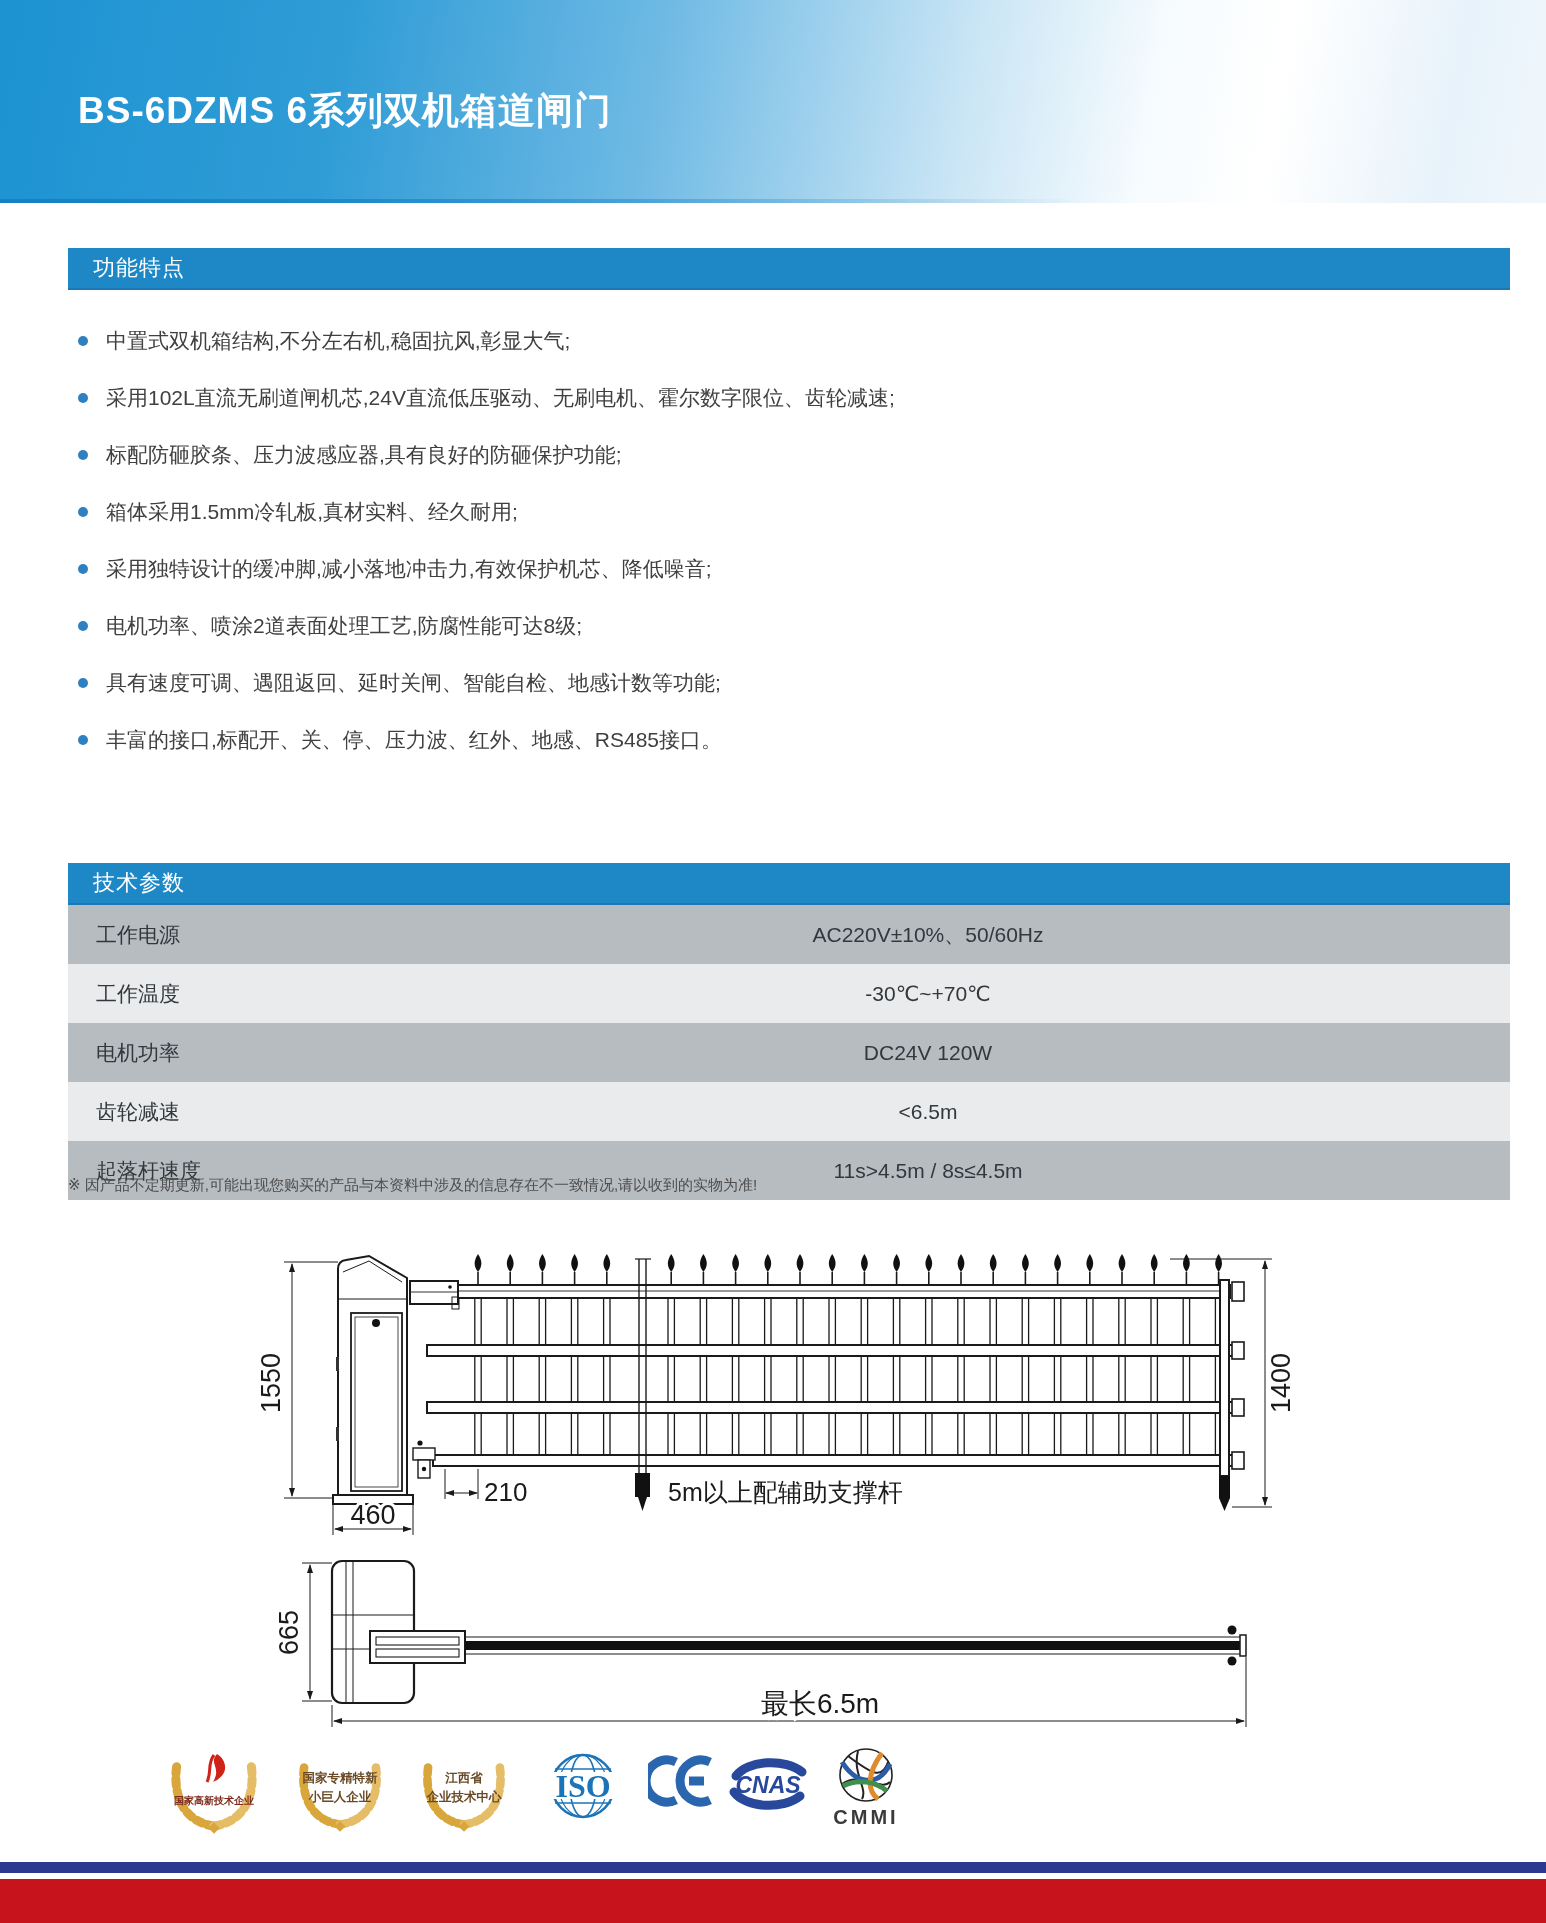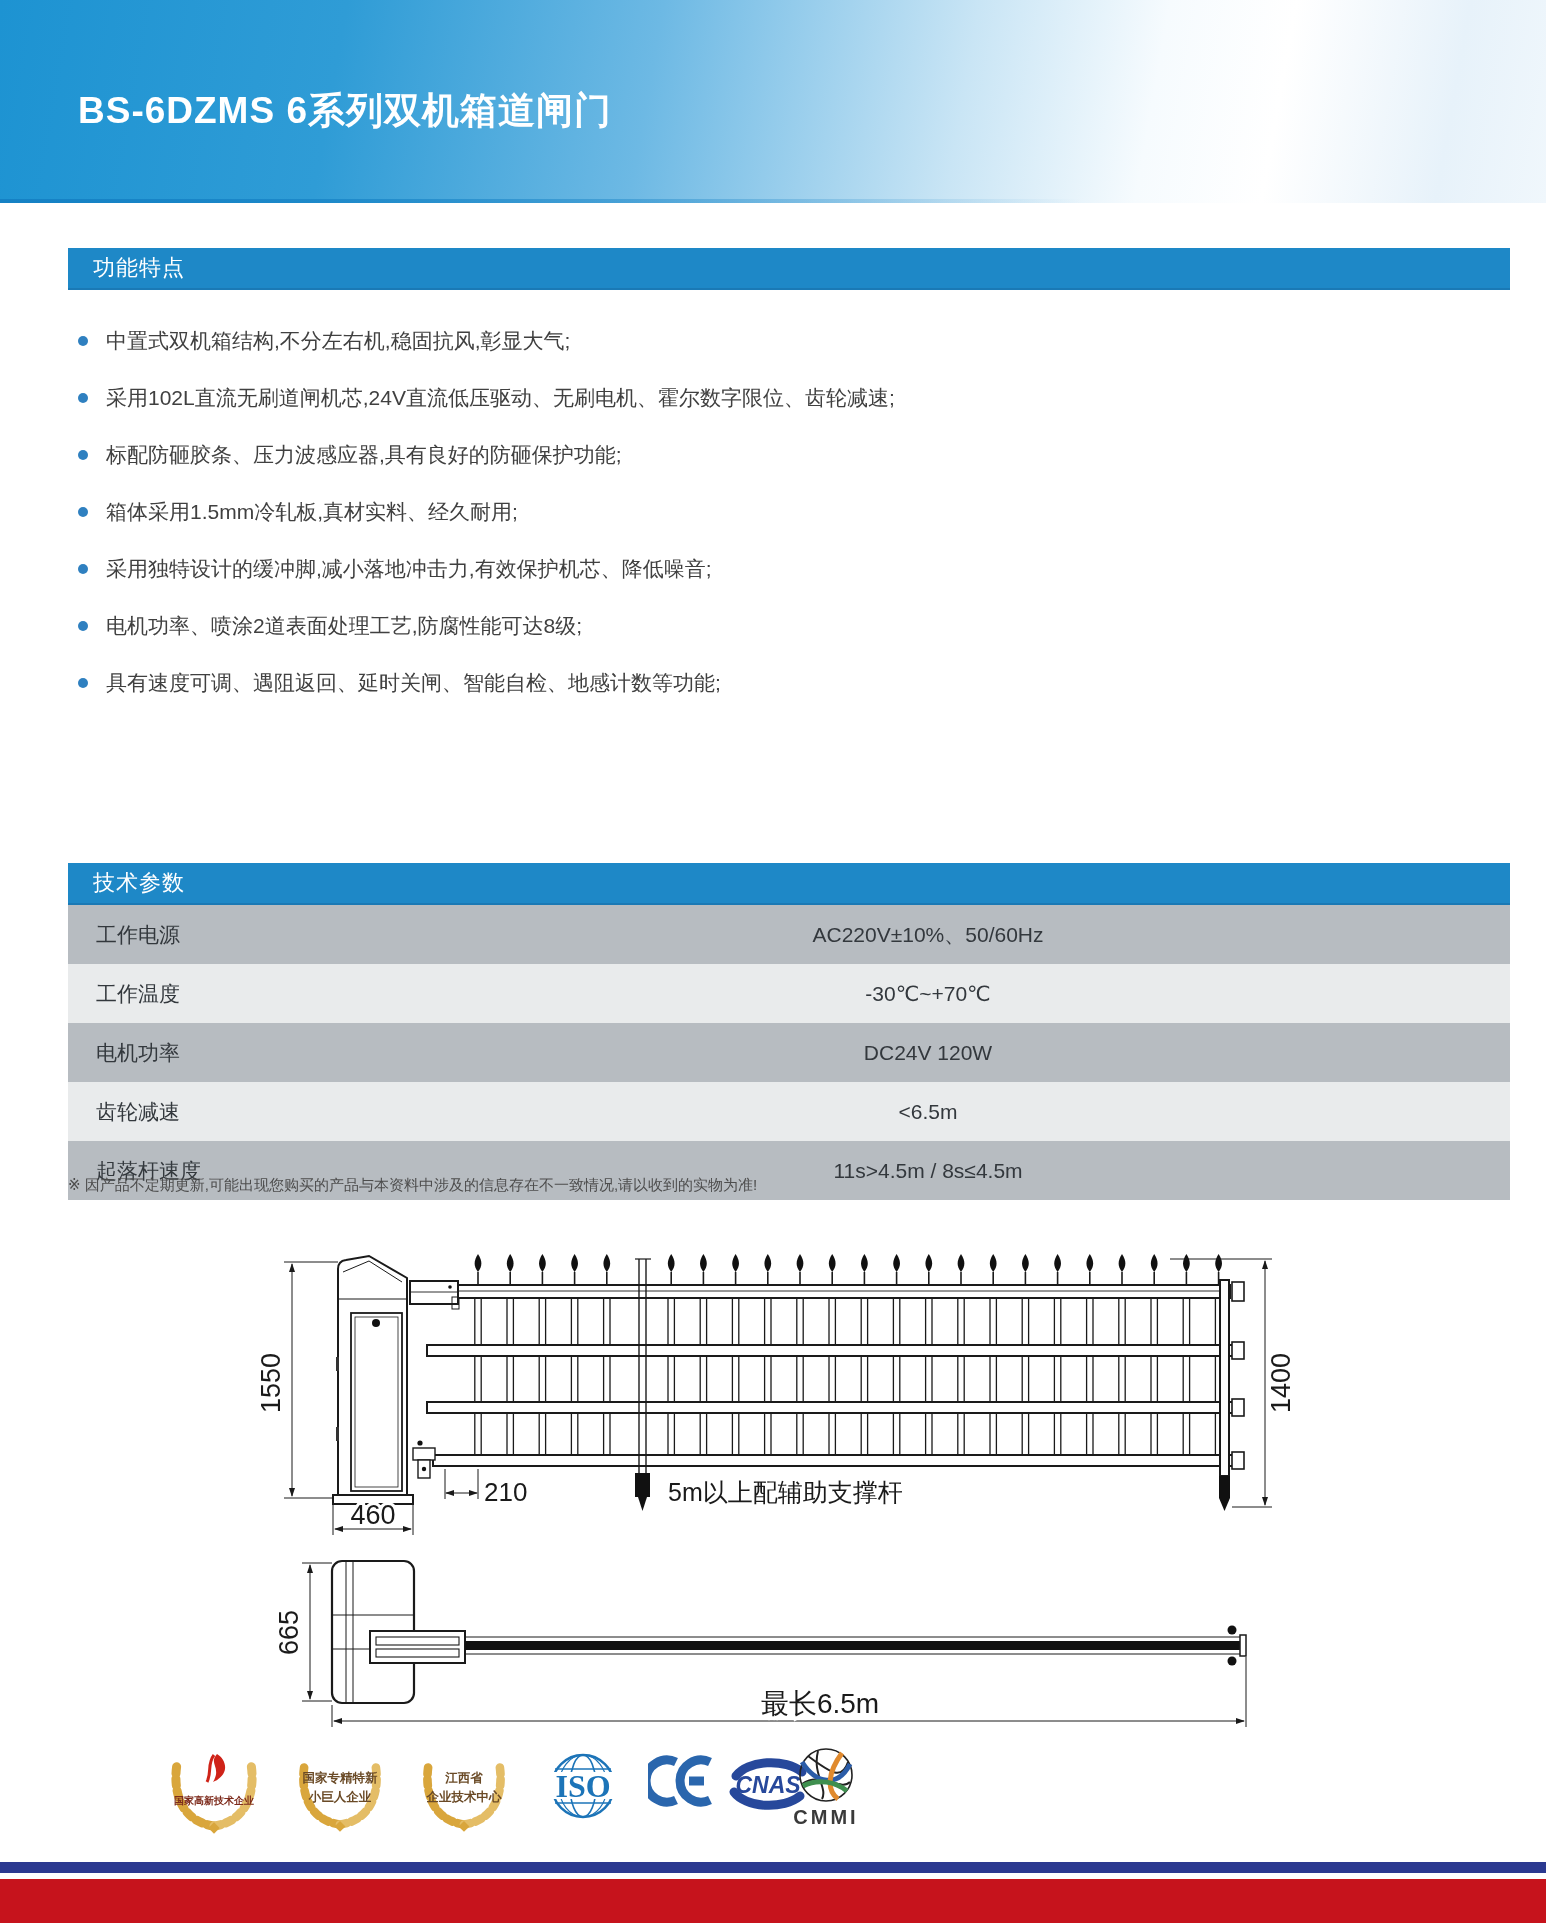--- a/index.html
+++ b/index.html
@@ -80,20 +80,24 @@
         <span class="dot"></span>
         <span>采用独特设计的缓冲脚,减小落地冲击力,有效保护机芯、降低噪音;</span>
       </li>
     <li>
         <span class="dot"></span>
         <span>电机功率、喷涂2道表面处理工艺,防腐性能可达8级;</span>
       </li>
     <li>
         <span class="dot"></span>
         <span>具有速度可调、遇阻返回、延时关闸、智能自检、地感计数等功能;</span>
+      </li>
+    <li>
+        <span class="dot"></span>
+        <span>丰富的接口,标配开、关、停、压力波、红外、地感、RS485接口。</span>
       </li>
   </ul>
 </div>
 
 <div class="abs section-bar" style="top:863px;">
   <span>技术参数</span>
 </div>
 
 <div class="abs spec-table">
   <div class="spec-row">
@@ -349,21 +353,21 @@
 </div>
 
 <div class="cert" style="left:726px;top:1752px;">
   <svg width="84" height="62" viewBox="0 0 84 62">
     <path d="M10,24 A38,22 0 0 1 76,20" stroke="#27489b" stroke-width="9" fill="none" stroke-linecap="round"></path>
     <path d="M8,40 A38,22 0 0 0 74,44" stroke="#27489b" stroke-width="9" fill="none" stroke-linecap="round"></path>
     <text x="42" y="41" text-anchor="middle" font-size="23" font-weight="bold" font-style="italic" fill="#27489b">CNAS</text>
   </svg>
 </div>
 
-<div class="cert" style="left:788px;top:1744px;">
+<div class="cert" style="left:828px;top:1744px;">
   <svg width="76" height="86" viewBox="0 0 76 86">
     <circle cx="38" cy="31" r="26" stroke="#222" stroke-width="1.6" fill="none"></circle>
     <path d="M20,12 C44,30 54,36 60,18" stroke="#222" stroke-width="2" fill="none"></path>
     <path d="M14,40 C34,26 52,48 62,38" stroke="#222" stroke-width="2" fill="none"></path>
     <path d="M30,7 C24,30 40,44 34,55" stroke="#222" stroke-width="2" fill="none"></path>
     <path d="M14,18 C28,40 50,44 62,20" stroke="#2a5ca8" stroke-width="5" fill="none"></path>
     <path d="M54,9 C40,28 38,46 50,55" stroke="#e08a2e" stroke-width="5" fill="none"></path>
     <path d="M15,42 C30,34 48,38 59,47" stroke="#3f8f4f" stroke-width="5" fill="none"></path>
     <text x="38" y="80" text-anchor="middle" font-size="20" font-weight="bold" letter-spacing="3" fill="#3a3a3a">CMMI</text>
   </svg>

